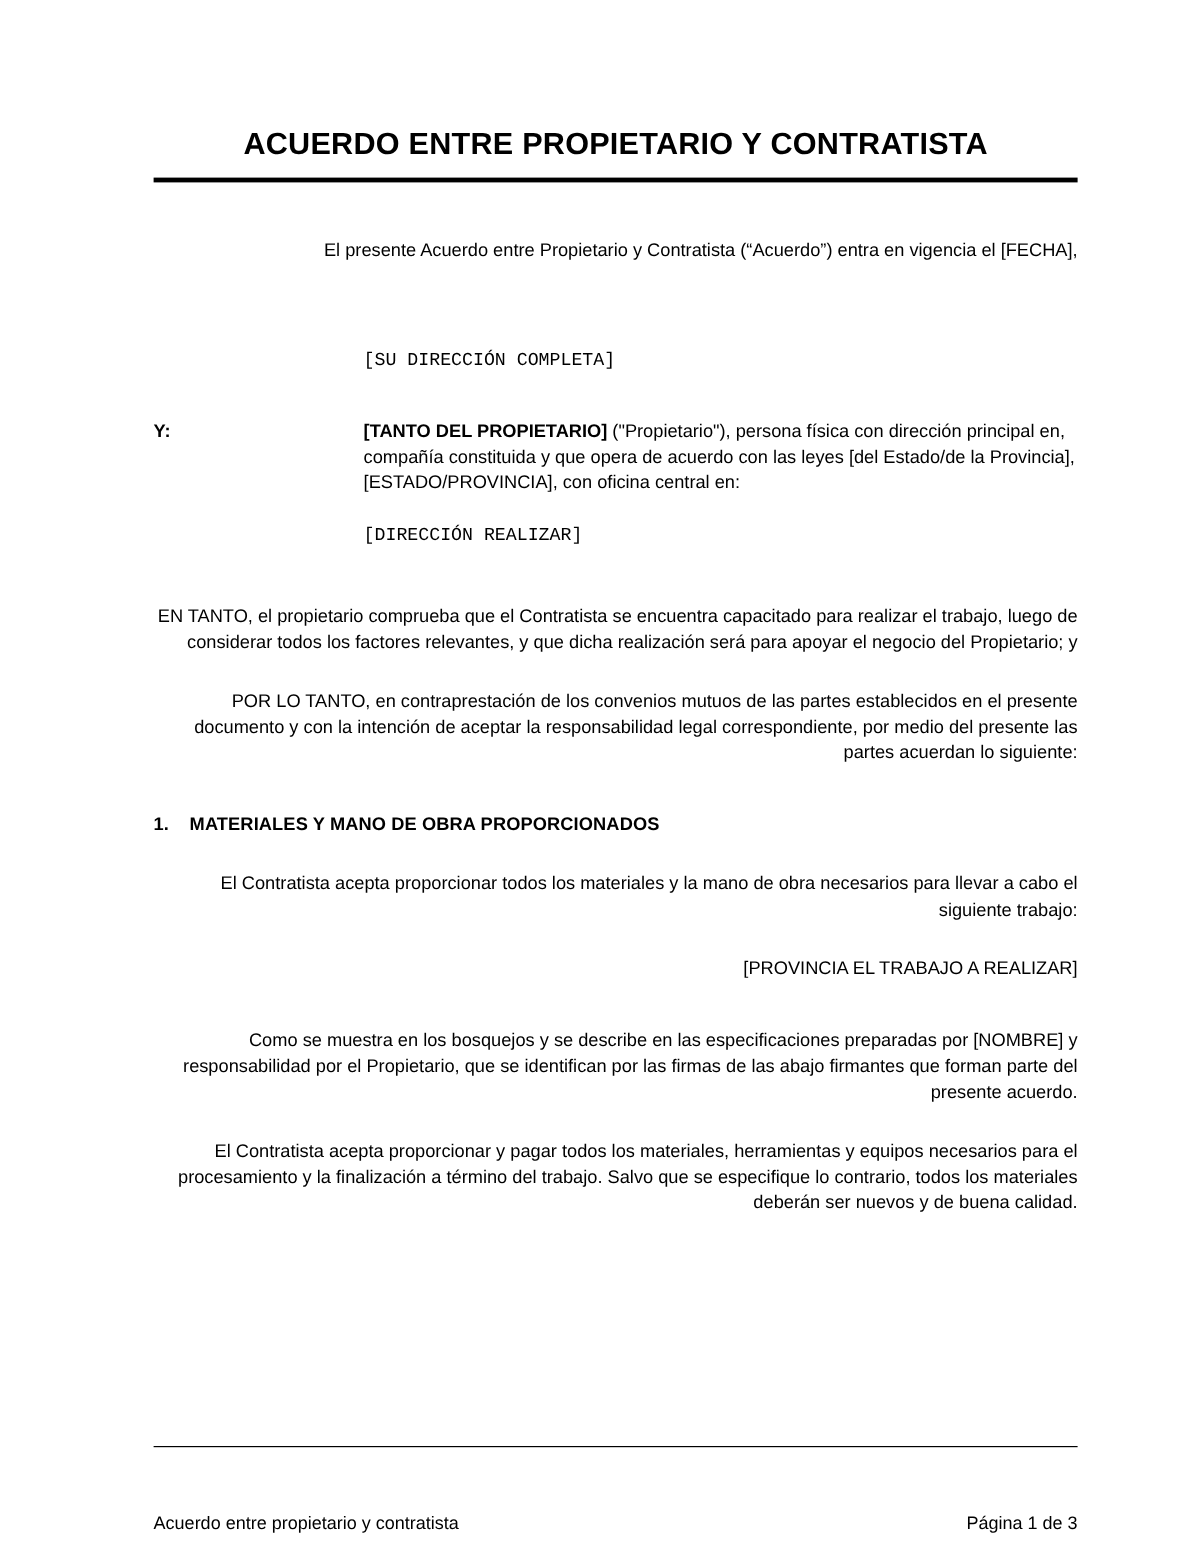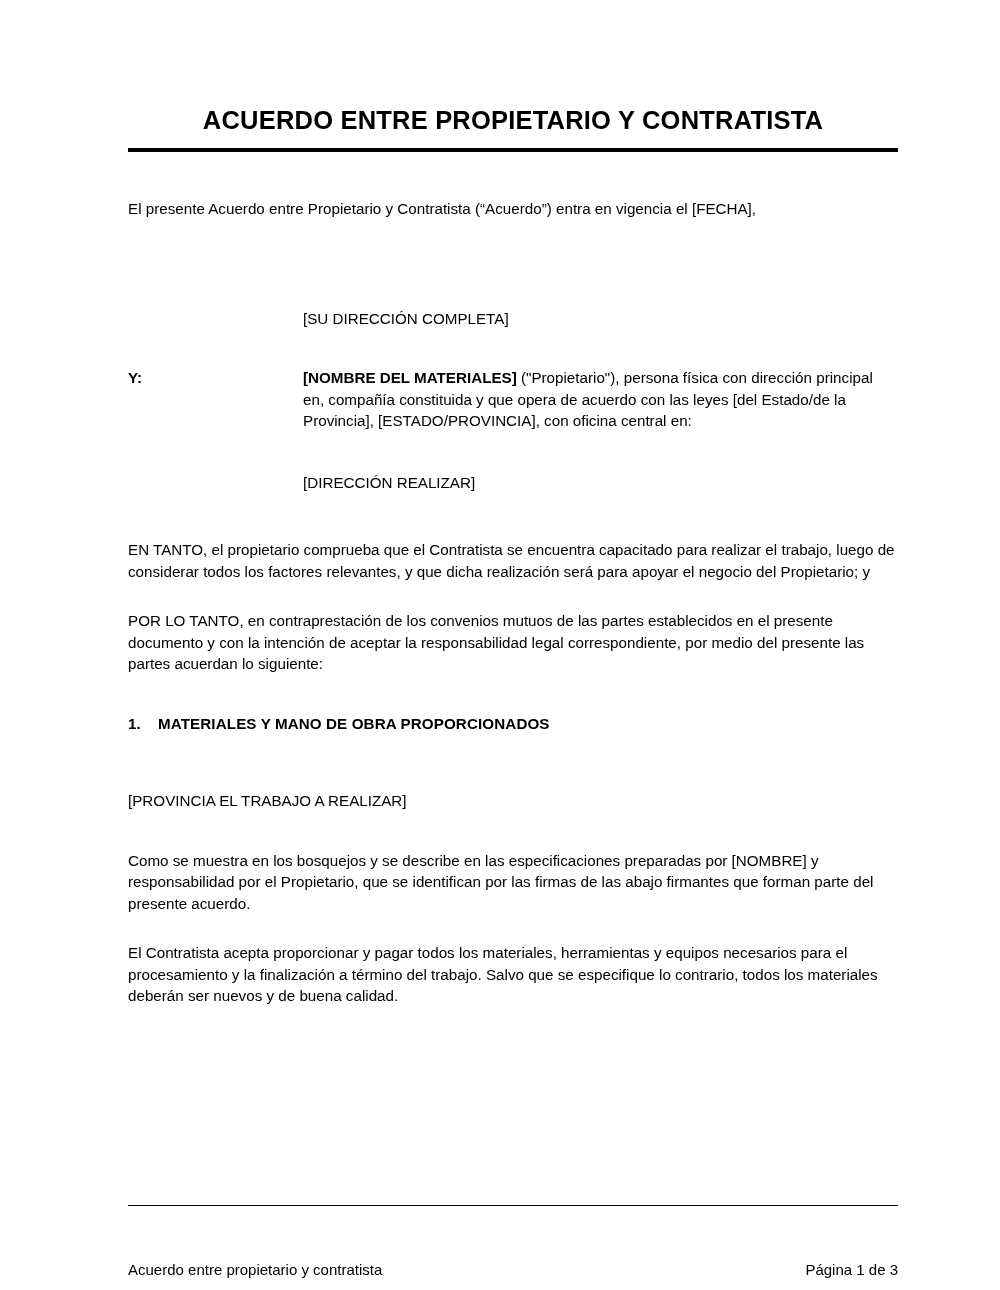--- a/index.html
+++ b/index.html
@@ -55,21 +55,21 @@
     position: absolute;
     left: 116px;
     top: 198px;
     width: 770px;
   }
 
   p.para {
     margin: 0;
     font-size: 15.2px;
     line-height: 21.5px;
-    text-align: left;
+    text-align: right;
   }
 
   .gap-intro   { height: 48px; }
   .gap-md      { height: 28px; }
   .gap-lg      { height: 38px; }
   .gap-xl      { height: 46px; }
 
   
   .party-row {
     display: flex;
@@ -83,23 +83,24 @@
   }
   .party-body {
     flex: 1 1 auto;
     font-size: 15.2px;
     line-height: 21.5px;
   }
   .party-body .strong {
     font-weight: bold;
   }
   .party-address {
-    margin-top: 40px;
-    font-size: 15.2px;
-    line-height: 21.5px;
+    margin-top: 22px;
+    font-size: 15.2px;
+    line-height: 21.5px;
+    font-family: Liberation Mono, monospace;
   }
 
   
   .section-head {
     display: flex;
     align-items: flex-start;
     font-size: 15.2px;
     font-weight: bold;
     line-height: 21.5px;
   }
@@ -154,21 +155,21 @@
 
     <div class="party-row">
       <div class="party-label"></div>
       <div class="party-address">[SU DIRECCIÓN COMPLETA]</div>
     </div>
 
     <div class="gap-lg"></div>
 
     <div class="party-row">
       <div class="party-label">Y:</div>
-      <div class="party-body"><span class="strong">[NOMBRE DEL MATERIALES]</span><span> ("Propietario"), persona física con dirección principal en, compañía constituida y que opera de acuerdo con las leyes [del Estado/de la Provincia], [ESTADO/PROVINCIA], con oficina central en:</span></div>
+      <div class="party-body"><span class="strong">[TANTO DEL PROPIETARIO]</span><span> ("Propietario"), persona física con dirección principal en, compañía constituida y que opera de acuerdo con las leyes [del Estado/de la Provincia], [ESTADO/PROVINCIA], con oficina central en:</span></div>
     </div>
     <div class="party-row">
       <div class="party-label"></div>
       <div class="party-address">[DIRECCIÓN REALIZAR]</div>
     </div>
 
     <div class="gap-xl"></div>
 
     <p class="para">EN TANTO, el propietario comprueba que el Contratista se encuentra capacitado para realizar el trabajo, luego de considerar todos los factores relevantes, y que dicha realización será para apoyar el negocio del Propietario; y</p>
 
@@ -178,20 +179,21 @@
 
     <div class="gap-lg"></div>
 
     <div class="section-head">
       <div class="section-num">1.</div>
       <div class="section-title">MATERIALES Y MANO DE OBRA PROPORCIONADOS</div>
     </div>
 
     <div class="gap-md"></div>
 
+    <p class="para">El Contratista acepta proporcionar todos los materiales y la mano de obra necesarios para llevar a cabo el siguiente trabajo:</p>
 
     <div class="gap-md"></div>
 
     <p class="para">[PROVINCIA EL TRABAJO A REALIZAR]</p>
 
     <div class="gap-lg"></div>
 
     <p class="para">Como se muestra en los bosquejos y se describe en las especificaciones preparadas por [NOMBRE] y responsabilidad por el Propietario, que se identifican por las firmas de las abajo firmantes que forman parte del presente acuerdo.</p>
 
     <div class="gap-md"></div>

